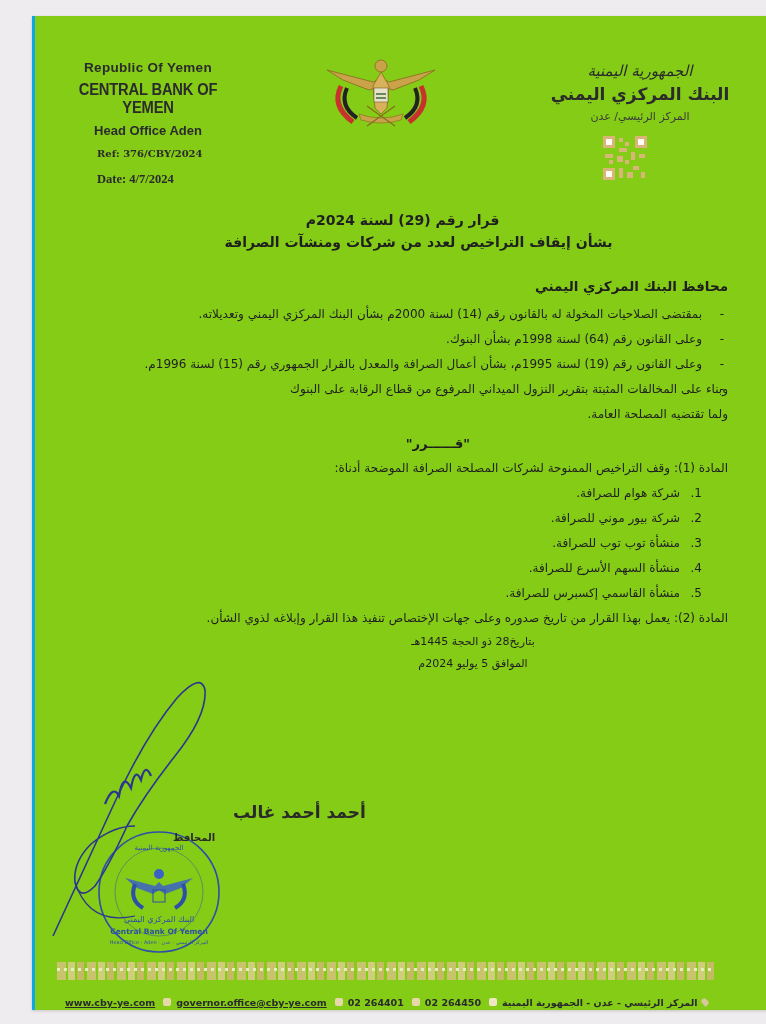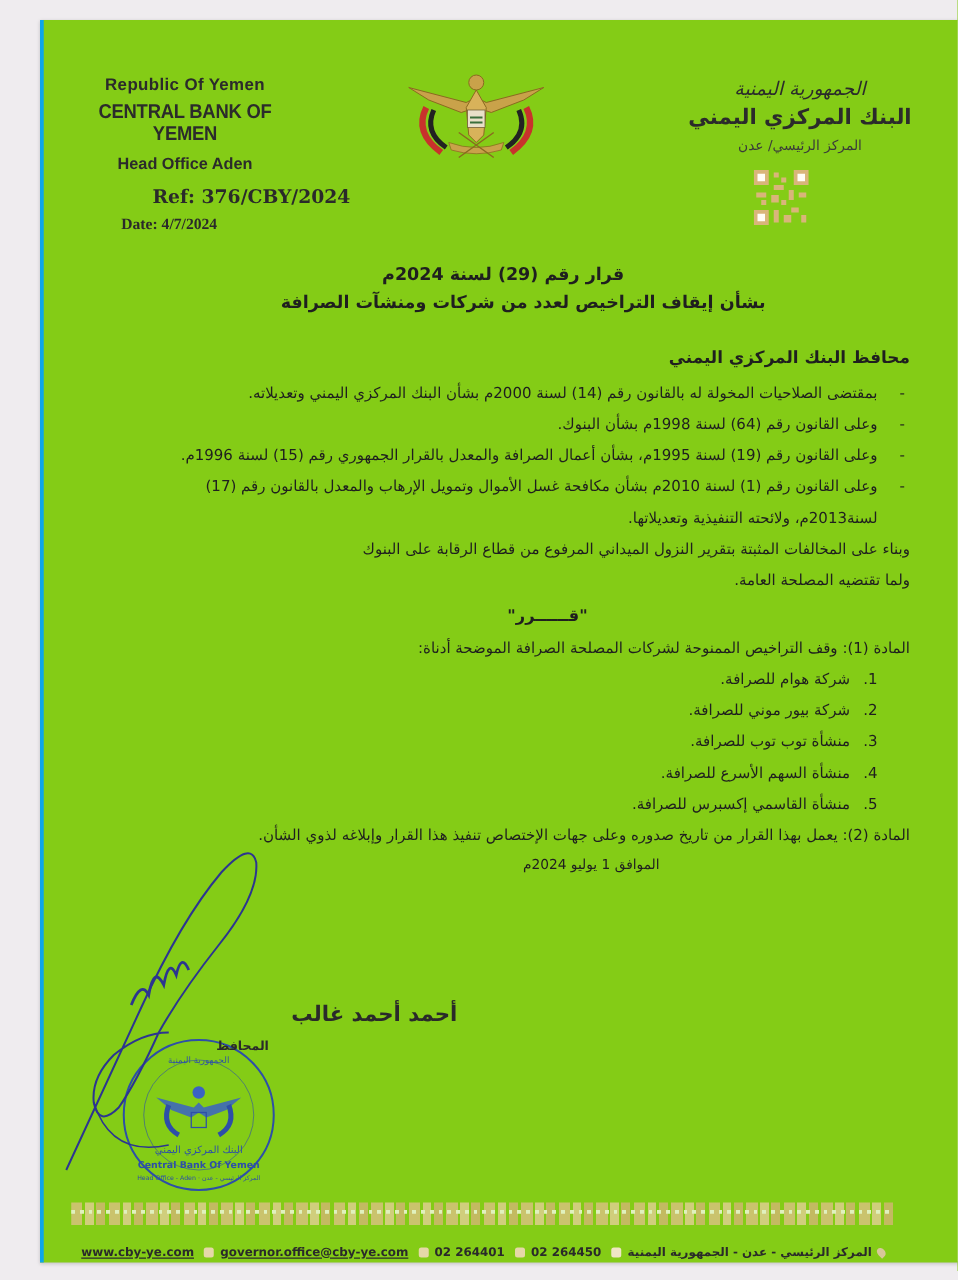--- a/index.html
+++ b/index.html
@@ -11,21 +11,21 @@
     background: #84cc16;
     box-shadow: 0 1px 3px rgba(0,0,0,0.18);
     border-left: 3px solid #0ea5e9;
   }
 
   
   .hdr-en { position: absolute; left: 24px; top: 44px; width: 178px; text-align: center; color: #2b2b2b; }
   .hdr-en .l1 { font-family: "Liberation Sans", sans-serif; font-weight: bold; font-size: 13.5px; letter-spacing: 0.3px; }
   .hdr-en .l2 { font-family: "Liberation Sans", sans-serif; font-weight: bold; font-size: 16px; margin-top: 6px; transform: scaleX(0.92); letter-spacing: -0.2px; }
   .hdr-en .l3 { font-family: "Liberation Sans", sans-serif; font-weight: bold; font-size: 13px; margin-top: 6px; }
-  .ref { position: absolute; left: 62px; top: 132px; font-family: "DejaVu Serif", serif; font-weight: bold; font-size: 15px; color: #2a2a2a; margin-left: 25px; }
+  .ref { position: absolute; left: 62px; top: 132px; font-family: "DejaVu Serif", serif; font-weight: bold; font-size: 10px; color: #2a2a2a; }
   .date { position: absolute; left: 62px; top: 156px; font-family: Liberation Serif, serif; font-weight: bold; font-size: 12.5px; color: #2a2a2a; }
 
   
   .emblem { position: absolute; left: 288px; top: 40px; width: 116px; height: 72px; }
 
   
   .hdr-ar { position: absolute; right: 30px; top: 46px; width: 200px; text-align: center; direction: rtl; color: #2b2b2b; }
   .hdr-ar .a1 { font-family: "DejaVu Serif", serif; font-style: italic; font-size: 15px; }
   .hdr-ar .a2 { font-family: "DejaVu Sans", sans-serif; font-weight: bold; font-size: 17px; margin-top: 4px; }
   .hdr-ar .a3 { font-size: 11px; margin-top: 6px; color: #3a3a3a; }
@@ -137,21 +137,20 @@
     <div class="bullet">
       <span class="dash">-</span>
       <span>وعلى القانون رقم (64) لسنة 1998م بشأن البنوك.</span>
     </div>
     <div class="bullet">
       <span class="dash">-</span>
       <span>وعلى القانون رقم (19) لسنة 1995م، بشأن أعمال الصرافة والمعدل بالقرار الجمهوري رقم (15) لسنة 1996م.</span>
     </div>
     <div class="bullet">
       <span class="dash">-</span>
-      <span>وعلى القانون رقم (1) لسنة 2010م بشأن مكافحة غسل الأموال وتمويل الإرهاب  والمعدل بالقانون رقم (17) لسنة2013م، ولائحته التنفيذية وتعديلاتها.</span>
     </div>
     <div class="plain">وبناء على المخالفات المثبتة بتقرير النزول الميداني المرفوع من قطاع الرقابة على البنوك</div>
     <div class="plain">ولما تقتضيه المصلحة العامة.</div>
 
     <div class="decree">"قــــــرر"</div>
 
     <div>
       <span class="article-label">المادة (1):</span><span> وقف التراخيص الممنوحة لشركات المصلحة الصرافة الموضحة أدناة:</span>
     </div>
     <div class="numlist">
@@ -160,21 +159,22 @@
       <div class="item"><span class="num">3.</span><span>منشأة توب توب للصرافة.</span></div>
       <div class="item"><span class="num">4.</span><span>منشأة السهم الأسرع للصرافة.</span></div>
       <div class="item"><span class="num">5.</span><span>منشأة القاسمي إكسبرس للصرافة.</span></div>
     </div>
 
     <div>
       <span class="article-label">المادة (2):</span><span> يعمل بهذا القرار من تاريخ صدوره وعلى جهات الإختصاص تنفيذ هذا القرار وإبلاغه لذوي الشأن.</span>
     </div>
 
     <div class="date-block">
-      <div>الموافق 1 يوليو 2024م</div>
+      <div>بتاريخ28 ذو الحجة 1445هـ</div>
+      <div>الموافق 5 يوليو 2024م</div>
     </div>
   </div>
 
   <svg class="stamp" viewBox="0 0 128 128">
     <circle cx="64" cy="64" r="60" fill="none" stroke="#2d4fa8" stroke-width="1.6"></circle>
     <circle cx="64" cy="64" r="44" fill="none" stroke="#2d4fa8" stroke-width="0.8" opacity="0.6"></circle>
     <path d="M30 50 L60 58 L64 54 L68 58 L98 50 L86 60 L70 66 L64 62 L58 66 L42 60 Z" fill="#3a62c4" opacity="0.85"></path>
     <circle cx="64" cy="46" r="5" fill="#3a62c4"></circle>
     <path d="M40 56 Q34 72 48 80" stroke="#2d4fa8" stroke-width="4" fill="none"></path>
     <path d="M88 56 Q94 72 80 80" stroke="#2d4fa8" stroke-width="4" fill="none"></path>

